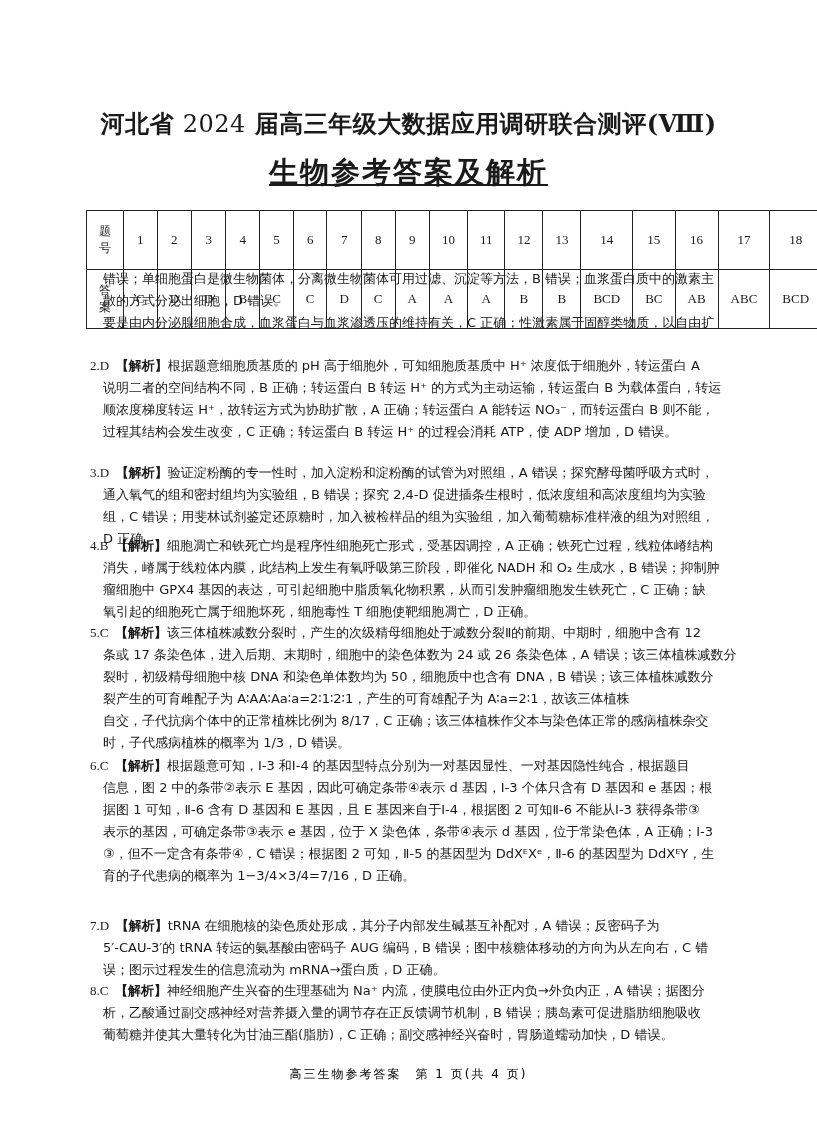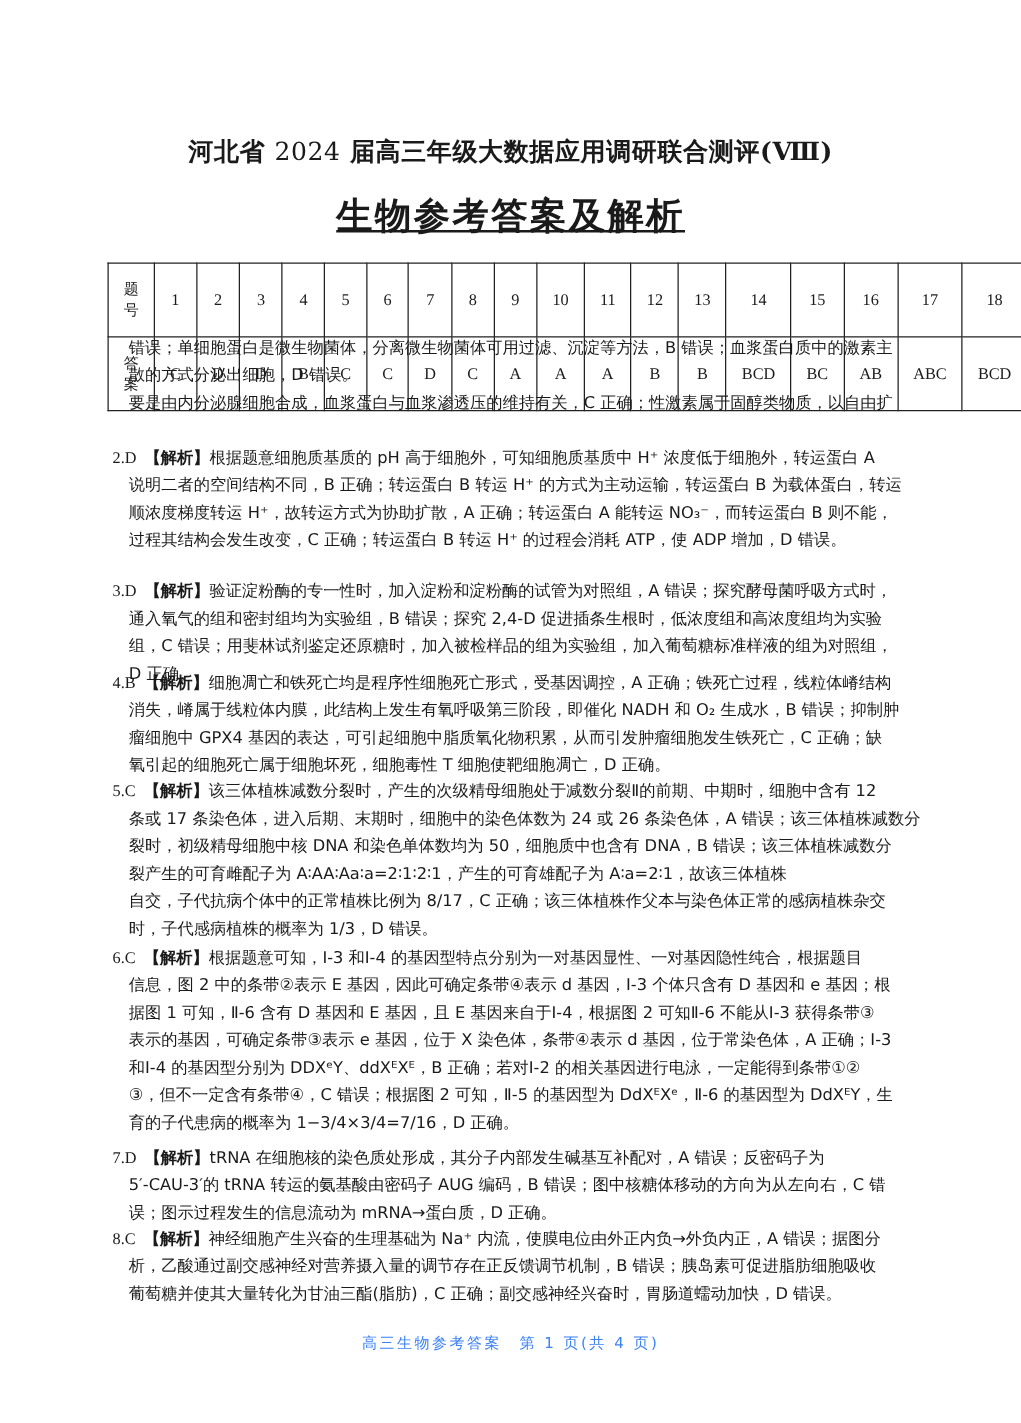--- a/index.html
+++ b/index.html
@@ -3,21 +3,21 @@
 <meta charset="utf-8">
 <style>
   html, body { margin: 0; padding: 0; background: #ffffff; }
   body {
     width: 817px; height: 1138px; position: relative; overflow: hidden;
     font-family: "DejaVu Serif", "Liberation Serif", serif;
     color: #1a1a1a;
   }
   .title {
     position: absolute; left: 0; width: 817px; top: 108px;
-    text-align: center; font-size: 20px; font-weight: bold; letter-spacing: 0.5px;
+    text-align: center; font-size: 24px; font-weight: bold; letter-spacing: 0.5px;
     font-family: "DejaVu Serif", serif;
   }
   .title .yr { font-weight: normal; }
   .subtitle {
     position: absolute; left: 0; width: 817px; top: 153px;
     text-align: center; font-size: 29px; letter-spacing: 2px;
     font-family: "DejaVu Sans", sans-serif; font-weight: bold; text-decoration: underline;
   }
   table.answers {
     position: absolute; left: 86px; top: 210px;
@@ -33,21 +33,21 @@
     font-size: 13px; line-height: 22px; text-align: justify;
     font-family: "DejaVu Sans", sans-serif;
   }
   .q .line { display: block; white-space: nowrap; overflow: hidden; }
   .q .line.cont { padding-left: 13px; }
   .q .num { font-family: "Liberation Serif", serif; }
   .q .tag { font-weight: bold; }
   .footer {
     position: absolute; left: 0; width: 817px; top: 1066px;
     text-align: center; font-size: 12px; letter-spacing: 2px;
-    font-family: "DejaVu Sans", sans-serif; color: #3b82f6;
+    font-family: "DejaVu Sans", sans-serif; color: #000000;
   }
 </style>
 </head>
 <body>
 
 <div class="title">
   <span>河北省</span>
   <span class="yr">2024</span>
   <span>届高三年级大数据应用调研联合测评(Ⅷ)</span>
 </div>
@@ -130,21 +130,20 @@
       <span class="line cont"><span>裂时，初级精母细胞中核 DNA 和染色单体数均为 50，细胞质中也含有 DNA，B 错误；该三体植株减数分</span></span>
       <span class="line cont"><span>裂产生的可育雌配子为 A∶AA∶Aa∶a=2∶1∶2∶1，产生的可育雄配子为 A∶a=2∶1，故该三体植株</span></span>
       <span class="line cont"><span>自交，子代抗病个体中的正常植株比例为 8/17，C 正确；该三体植株作父本与染色体正常的感病植株杂交</span></span>
       <span class="line cont"><span>时，子代感病植株的概率为 1/3，D 错误。</span></span>
     </div>
     <div class="q" style="top: 755px;">
       <span class="line"><span class="num">6.C</span> <span class="tag">【解析】</span><span>根据题意可知，Ⅰ-3 和Ⅰ-4 的基因型特点分别为一对基因显性、一对基因隐性纯合，根据题目</span></span>
       <span class="line cont"><span>信息，图 2 中的条带②表示 E 基因，因此可确定条带④表示 d 基因，Ⅰ-3 个体只含有 D 基因和 e 基因；根</span></span>
       <span class="line cont"><span>据图 1 可知，Ⅱ-6 含有 D 基因和 E 基因，且 E 基因来自于Ⅰ-4，根据图 2 可知Ⅱ-6 不能从Ⅰ-3 获得条带③</span></span>
       <span class="line cont"><span>表示的基因，可确定条带③表示 e 基因，位于 X 染色体，条带④表示 d 基因，位于常染色体，A 正确；Ⅰ-3</span></span>
-      <span class="line cont"><span>和Ⅰ-4 的基因型分别为 DDXᵉY、ddXᴱXᴱ，B 正确；若对Ⅰ-2 的相关基因进行电泳，一定能得到条带①②</span></span>
       <span class="line cont"><span>③，但不一定含有条带④，C 错误；根据图 2 可知，Ⅱ-5 的基因型为 DdXᴱXᵉ，Ⅱ-6 的基因型为 DdXᴱY，生</span></span>
       <span class="line cont"><span>育的子代患病的概率为 1−3/4×3/4=7/16，D 正确。</span></span>
     </div>
     <div class="q" style="top: 915px;">
       <span class="line"><span class="num">7.D</span> <span class="tag">【解析】</span><span>tRNA 在细胞核的染色质处形成，其分子内部发生碱基互补配对，A 错误；反密码子为</span></span>
       <span class="line cont"><span>5′-CAU-3′的 tRNA 转运的氨基酸由密码子 AUG 编码，B 错误；图中核糖体移动的方向为从左向右，C 错</span></span>
       <span class="line cont"><span>误；图示过程发生的信息流动为 mRNA→蛋白质，D 正确。</span></span>
     </div>
     <div class="q" style="top: 980px;">
       <span class="line"><span class="num">8.C</span> <span class="tag">【解析】</span><span>神经细胞产生兴奋的生理基础为 Na⁺ 内流，使膜电位由外正内负→外负内正，A 错误；据图分</span></span>

